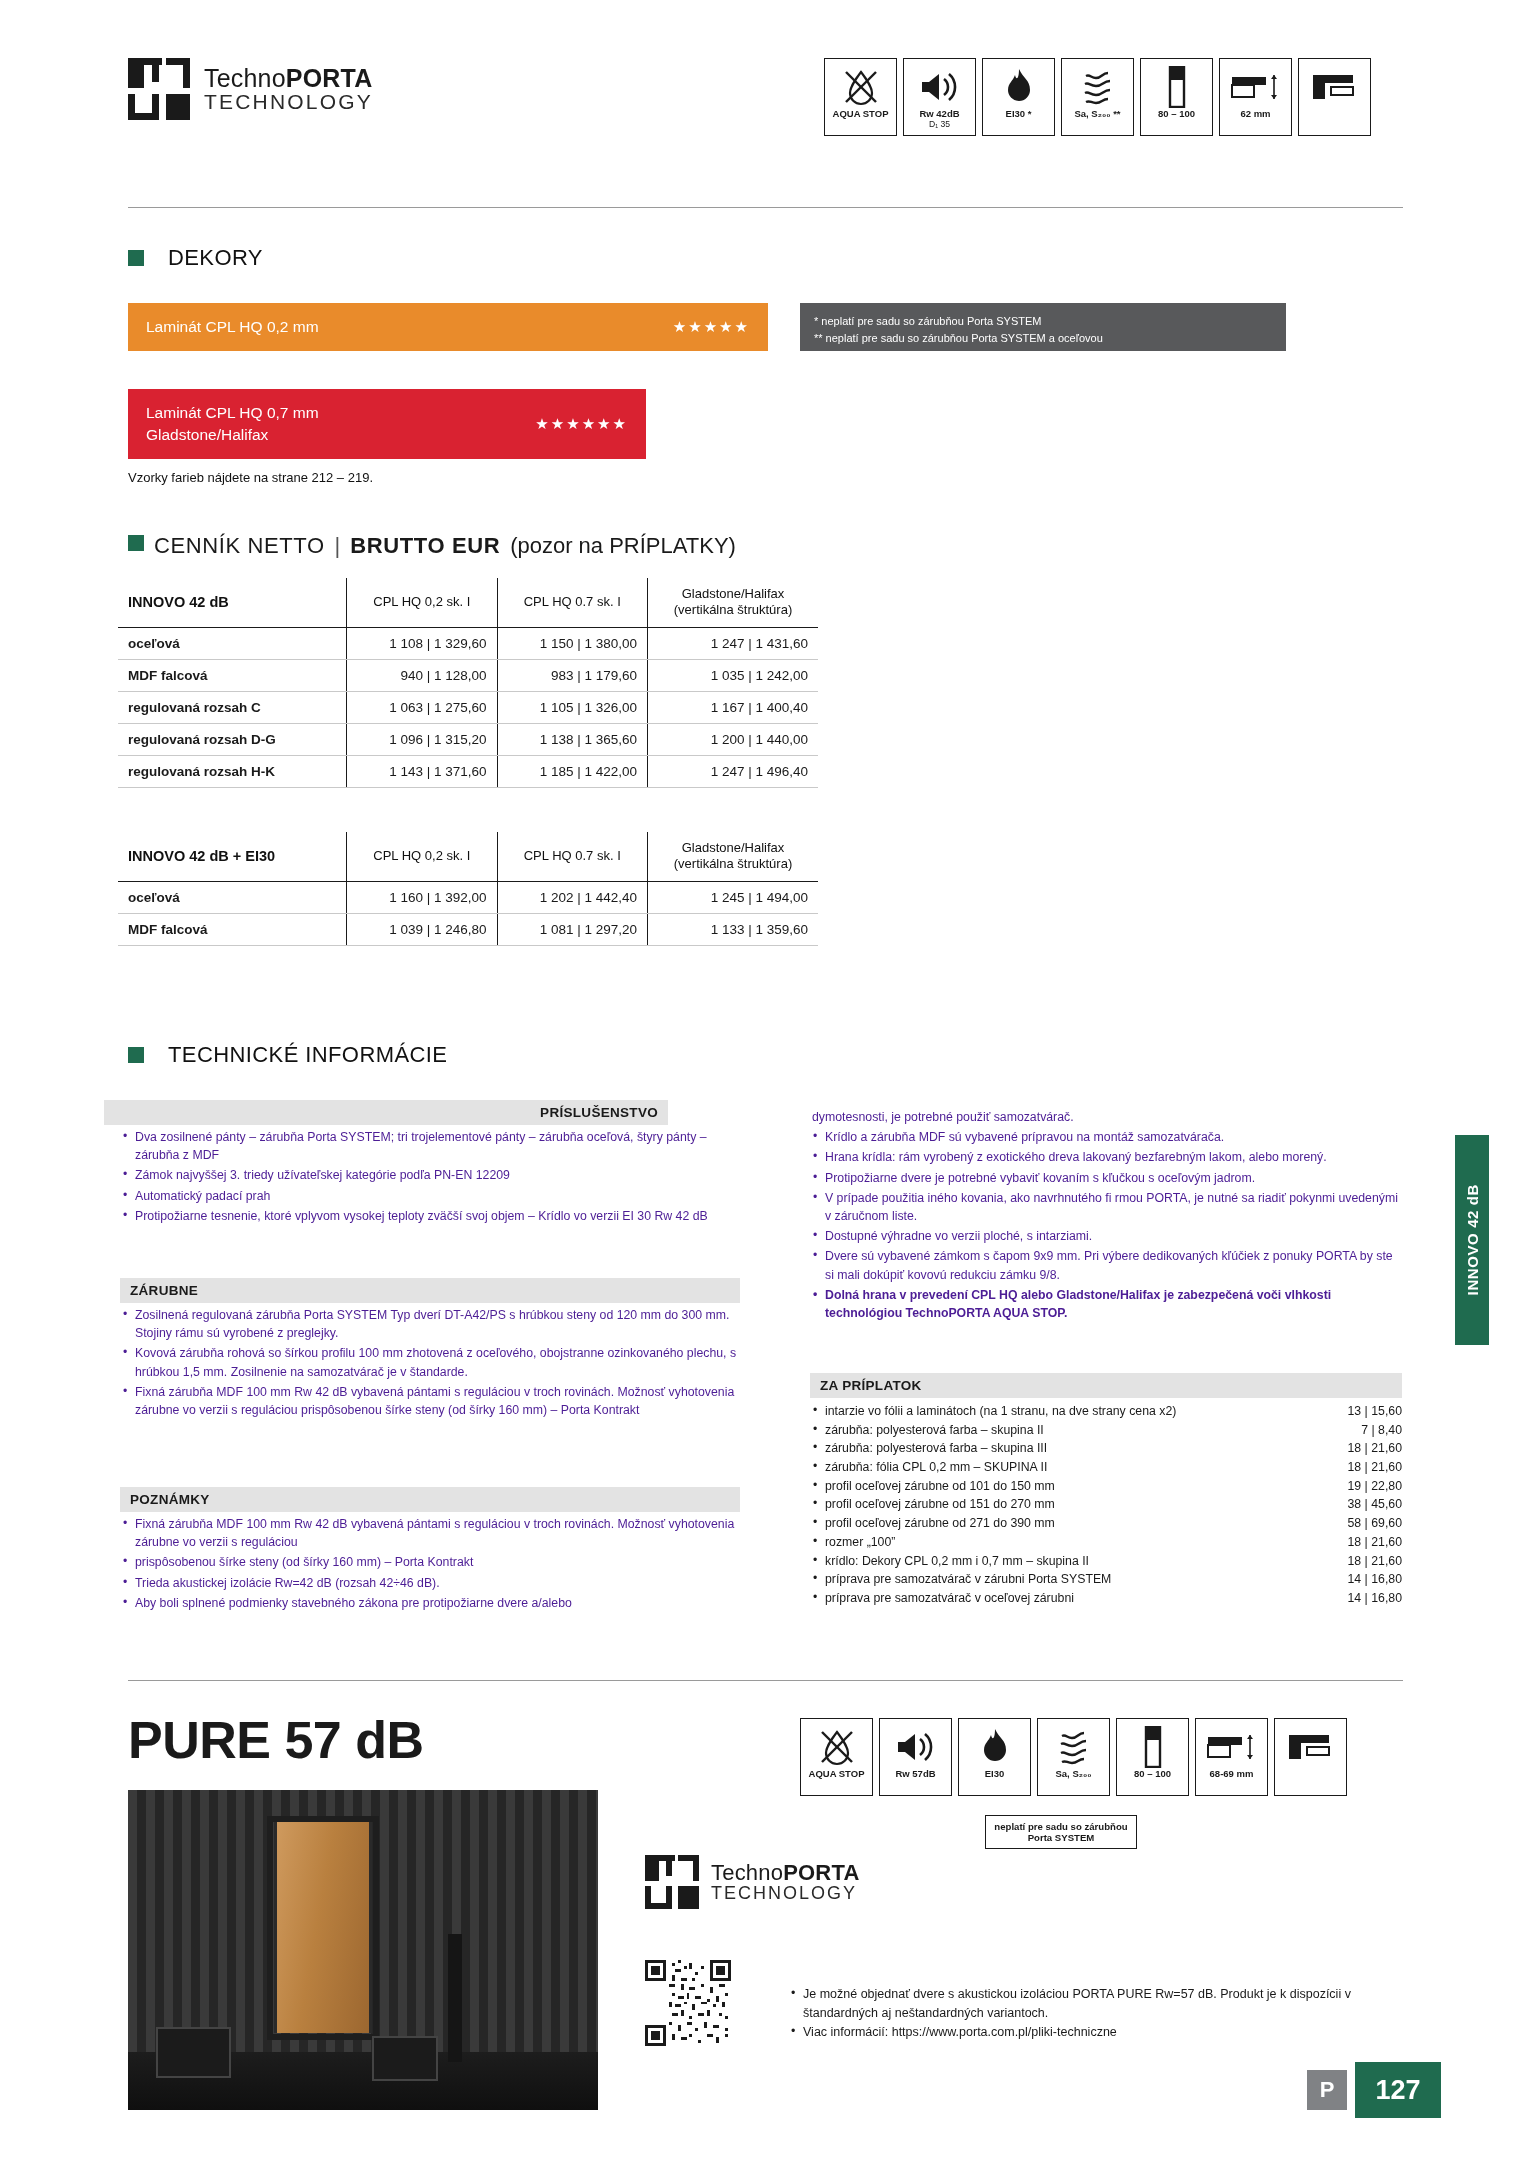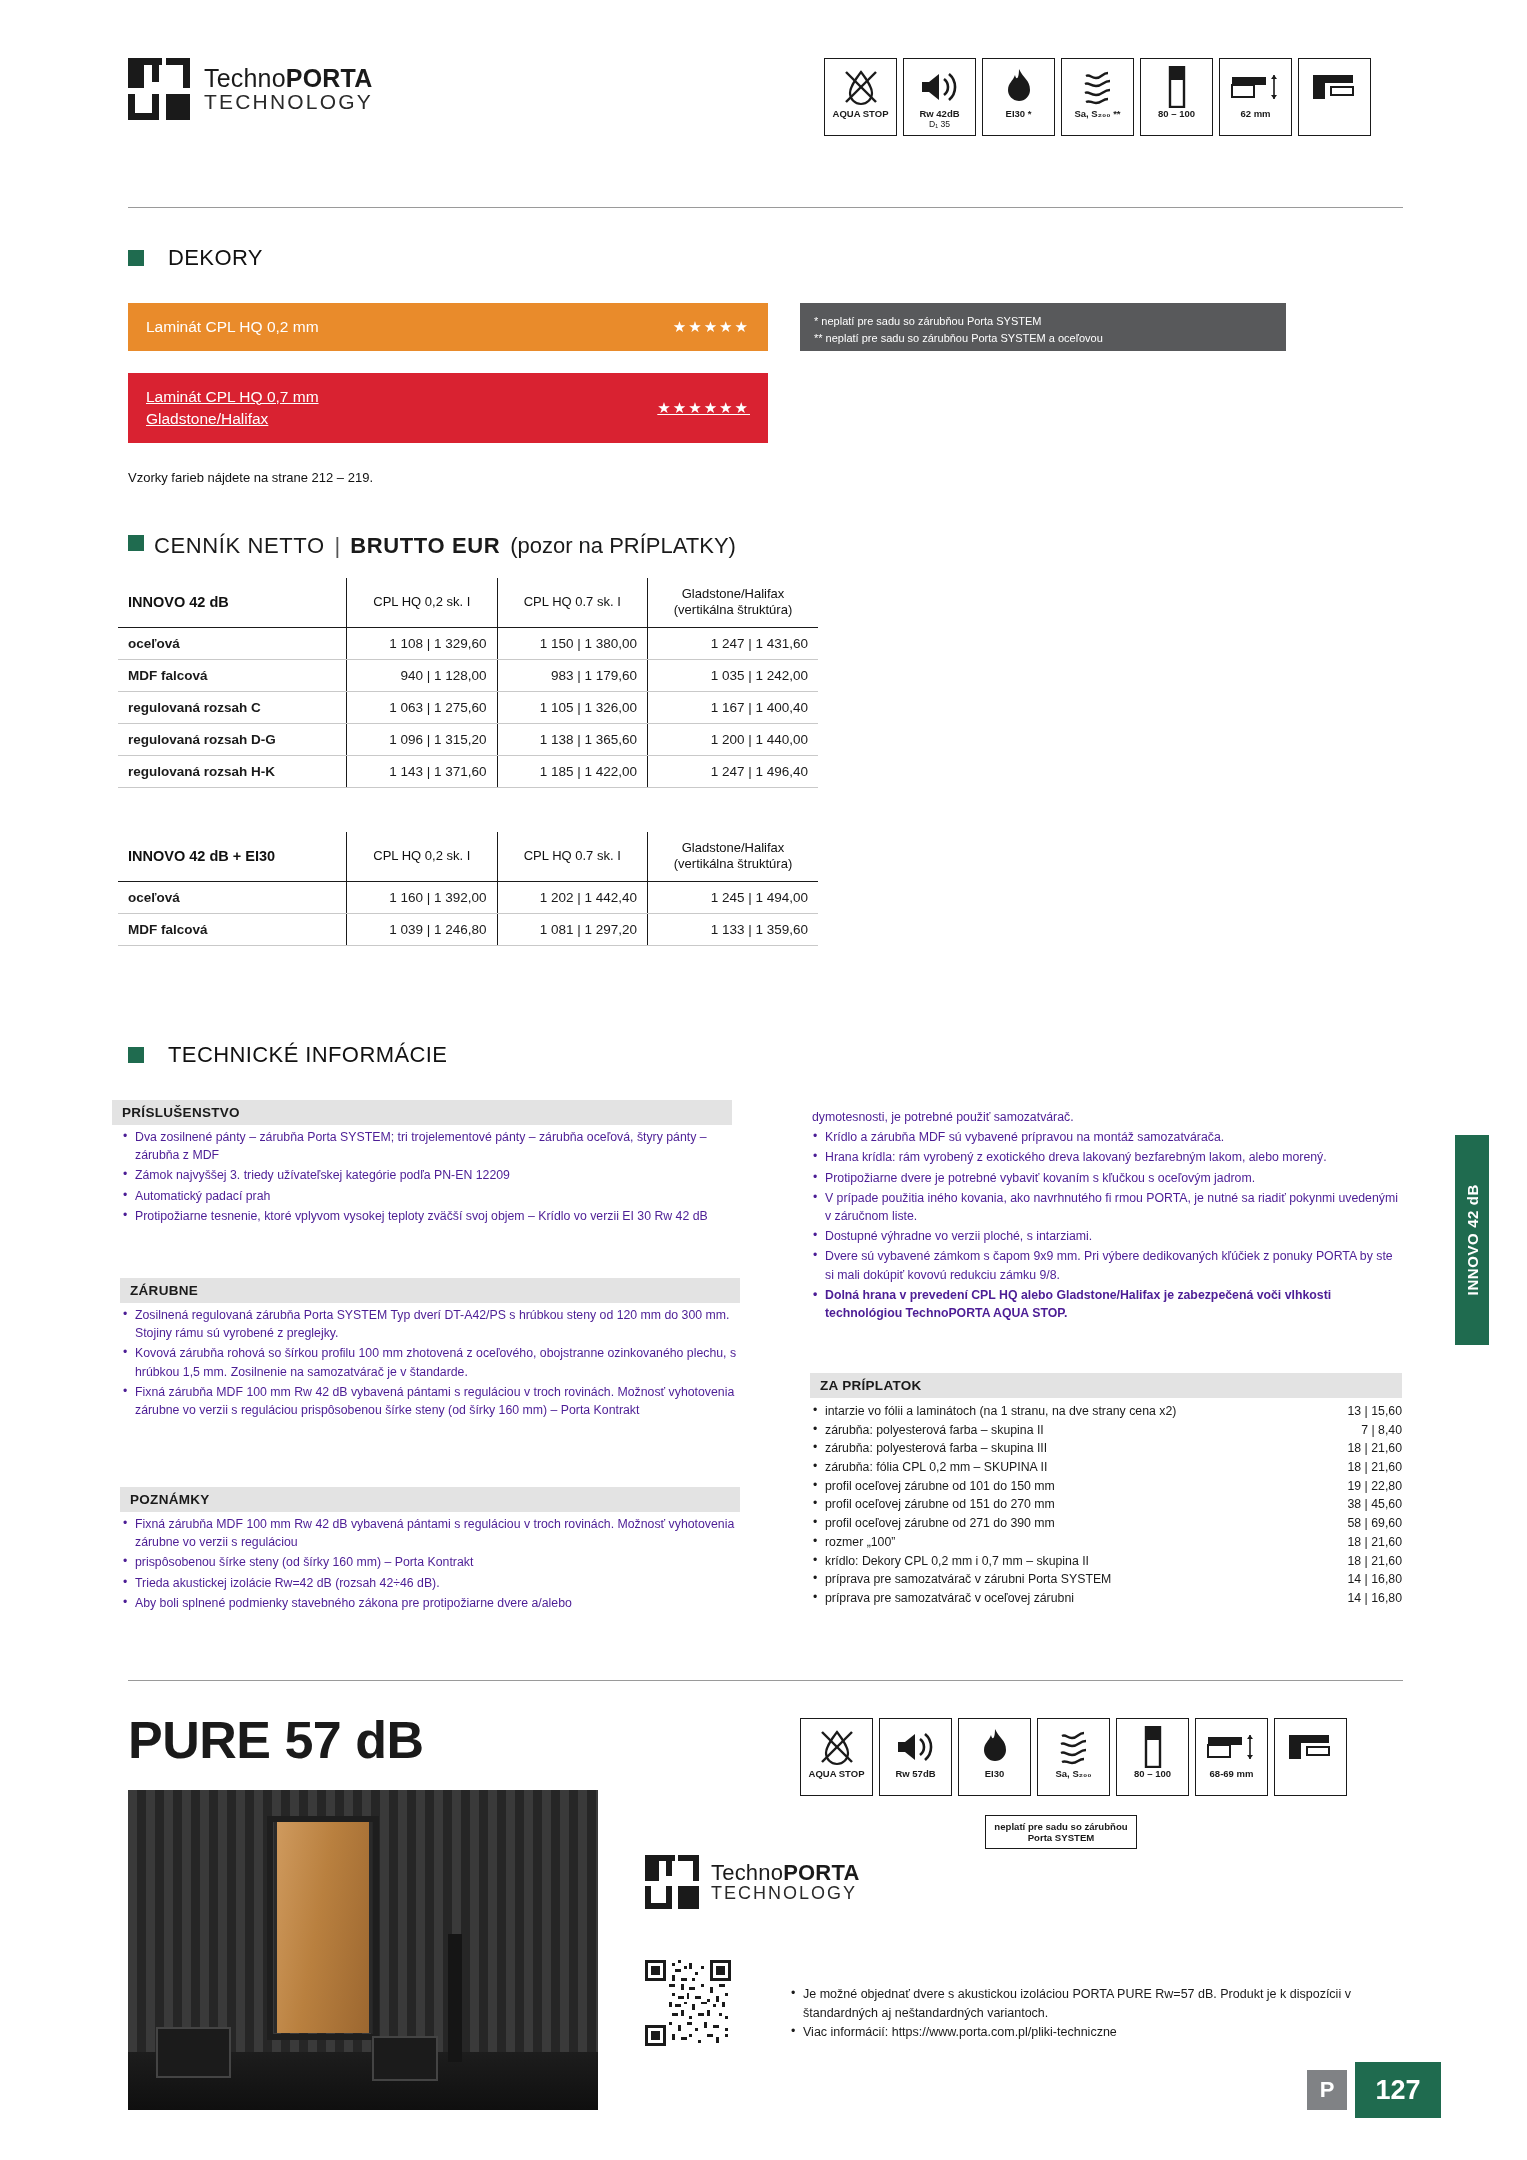--- a/index.html
+++ b/index.html
@@ -225,21 +225,21 @@
   <div class="sect-head" style="left:128px; top:245px;">
     <div class="bullet"></div>
     <div class="txt">DEKORY</div>
   </div>
 
   <div class="dek-bar" style="left:128px; top:303px; width:640px; height:48px; background:#e98b2b;">
     <div class="nm">Laminát CPL HQ 0,2 mm</div>
     <div class="stars">★★★★★</div>
   </div>
 
-  <div class="dek-bar" style="left:128px; top:373px; width:640px; height:70px; background:#d92231;text-decoration:underline;">
+  <div class="dek-bar" style="left:128px; top:389px; width:518px; height:70px; background:#d92231;">
     <div class="nm">
       <span>Laminát CPL HQ 0,7 mm</span><br>
       <span>Gladstone/Halifax</span>
     </div>
     <div class="stars">★★★★★★</div>
   </div>
 
   <div class="note-box" style="left:800px; top:303px; width:486px; height:48px;">
     <div>* neplatí pre sadu so zárubňou Porta SYSTEM</div>
     <div>** neplatí pre sadu so zárubňou Porta SYSTEM a oceľovou</div>
@@ -327,21 +327,21 @@
         <td class="vline">1 133 | 1 359,60</td>
       </tr>
     </tbody>
   </table>
 
   <div class="sect-head" style="left:128px; top:1042px;">
     <div class="bullet"></div>
     <div class="txt">TECHNICKÉ INFORMÁCIE</div>
   </div>
 
-  <div class="grey-head" style="left:112px; top:1100px; width:620px;">PRÍSLUŠENSTVO</div>
+  <div class="grey-head" style="left:104px; top:1100px; width:564px;text-align:right;">PRÍSLUŠENSTVO</div>
   <div class="txtcol" style="left:122px; top:1128px; width:625px;">
     <ul>
       <li>Dva zosilnené pánty – zárubňa Porta SYSTEM; tri trojelementové pánty – zárubňa oceľová, štyry pánty – zárubňa z MDF</li>
       <li>Zámok najvyššej 3. triedy užívateľskej kategórie podľa PN-EN 12209</li>
       <li>Automatický padací prah</li>
       <li>Protipožiarne tesnenie, ktoré vplyvom vysokej teploty zväčší svoj objem – Krídlo vo verzii EI 30 Rw 42 dB</li>
     </ul>
   </div>
 
   <div class="grey-head" style="left:120px; top:1278px; width:620px;">ZÁRUBNE</div>

